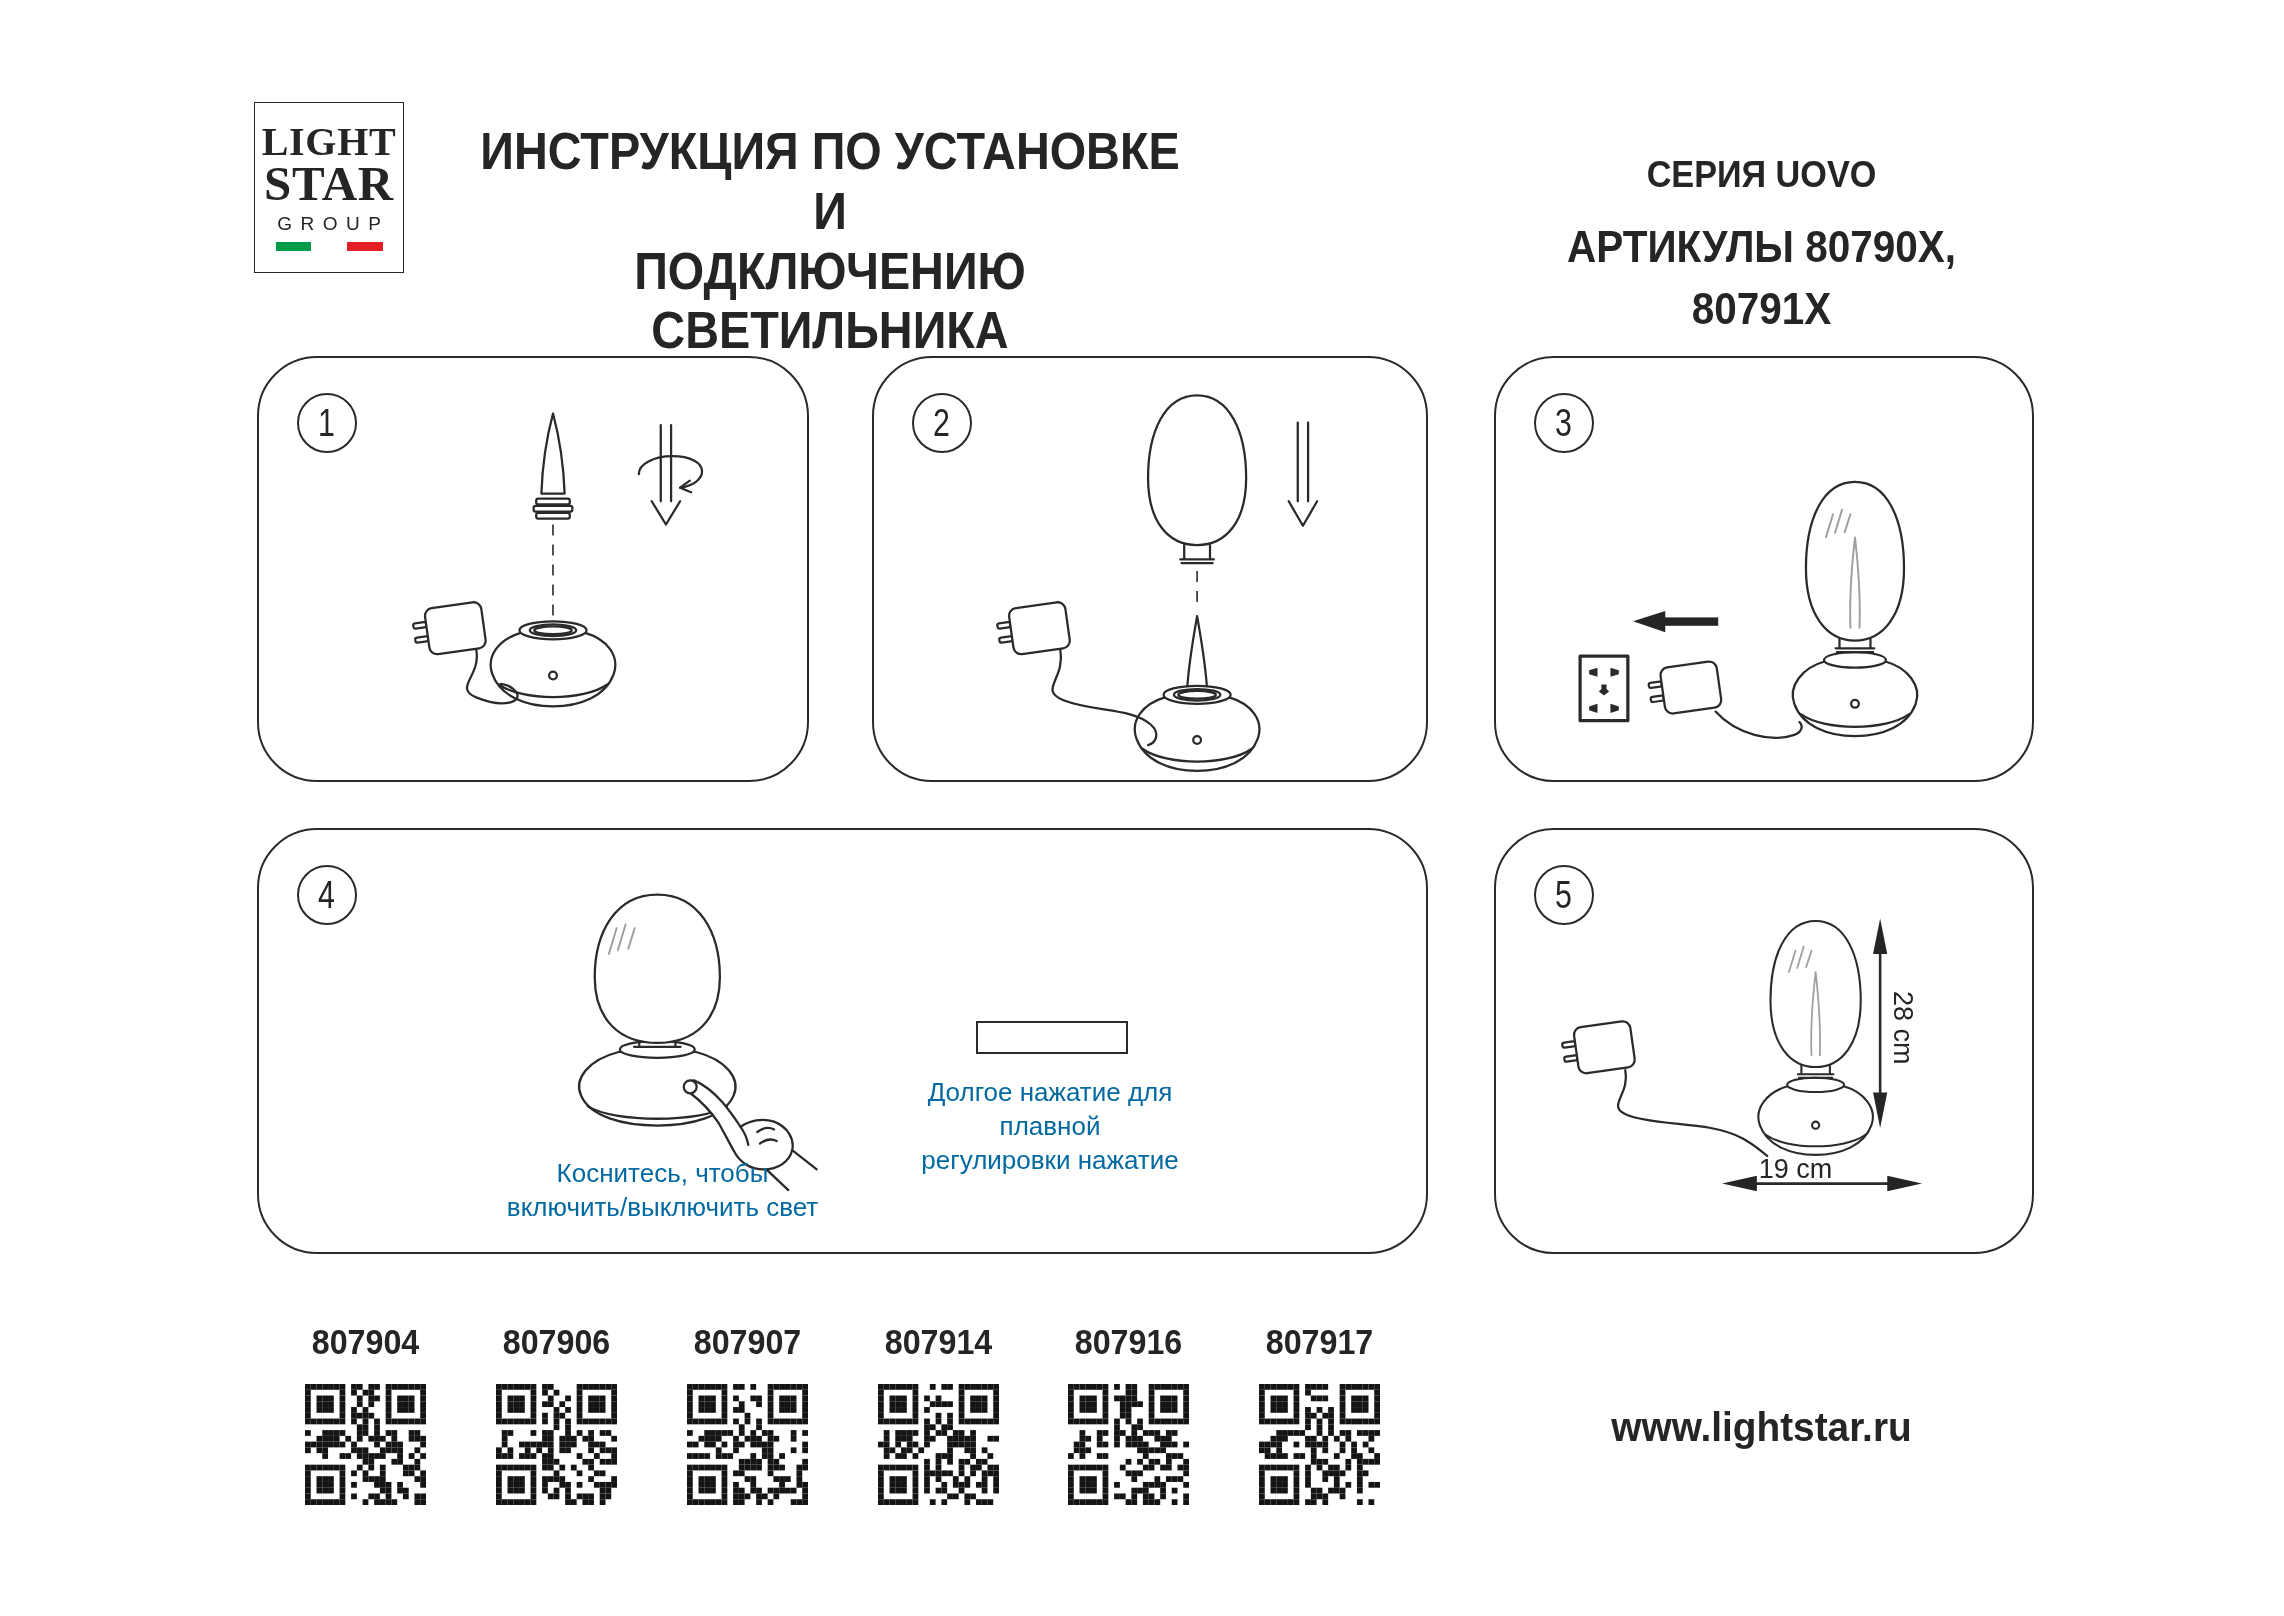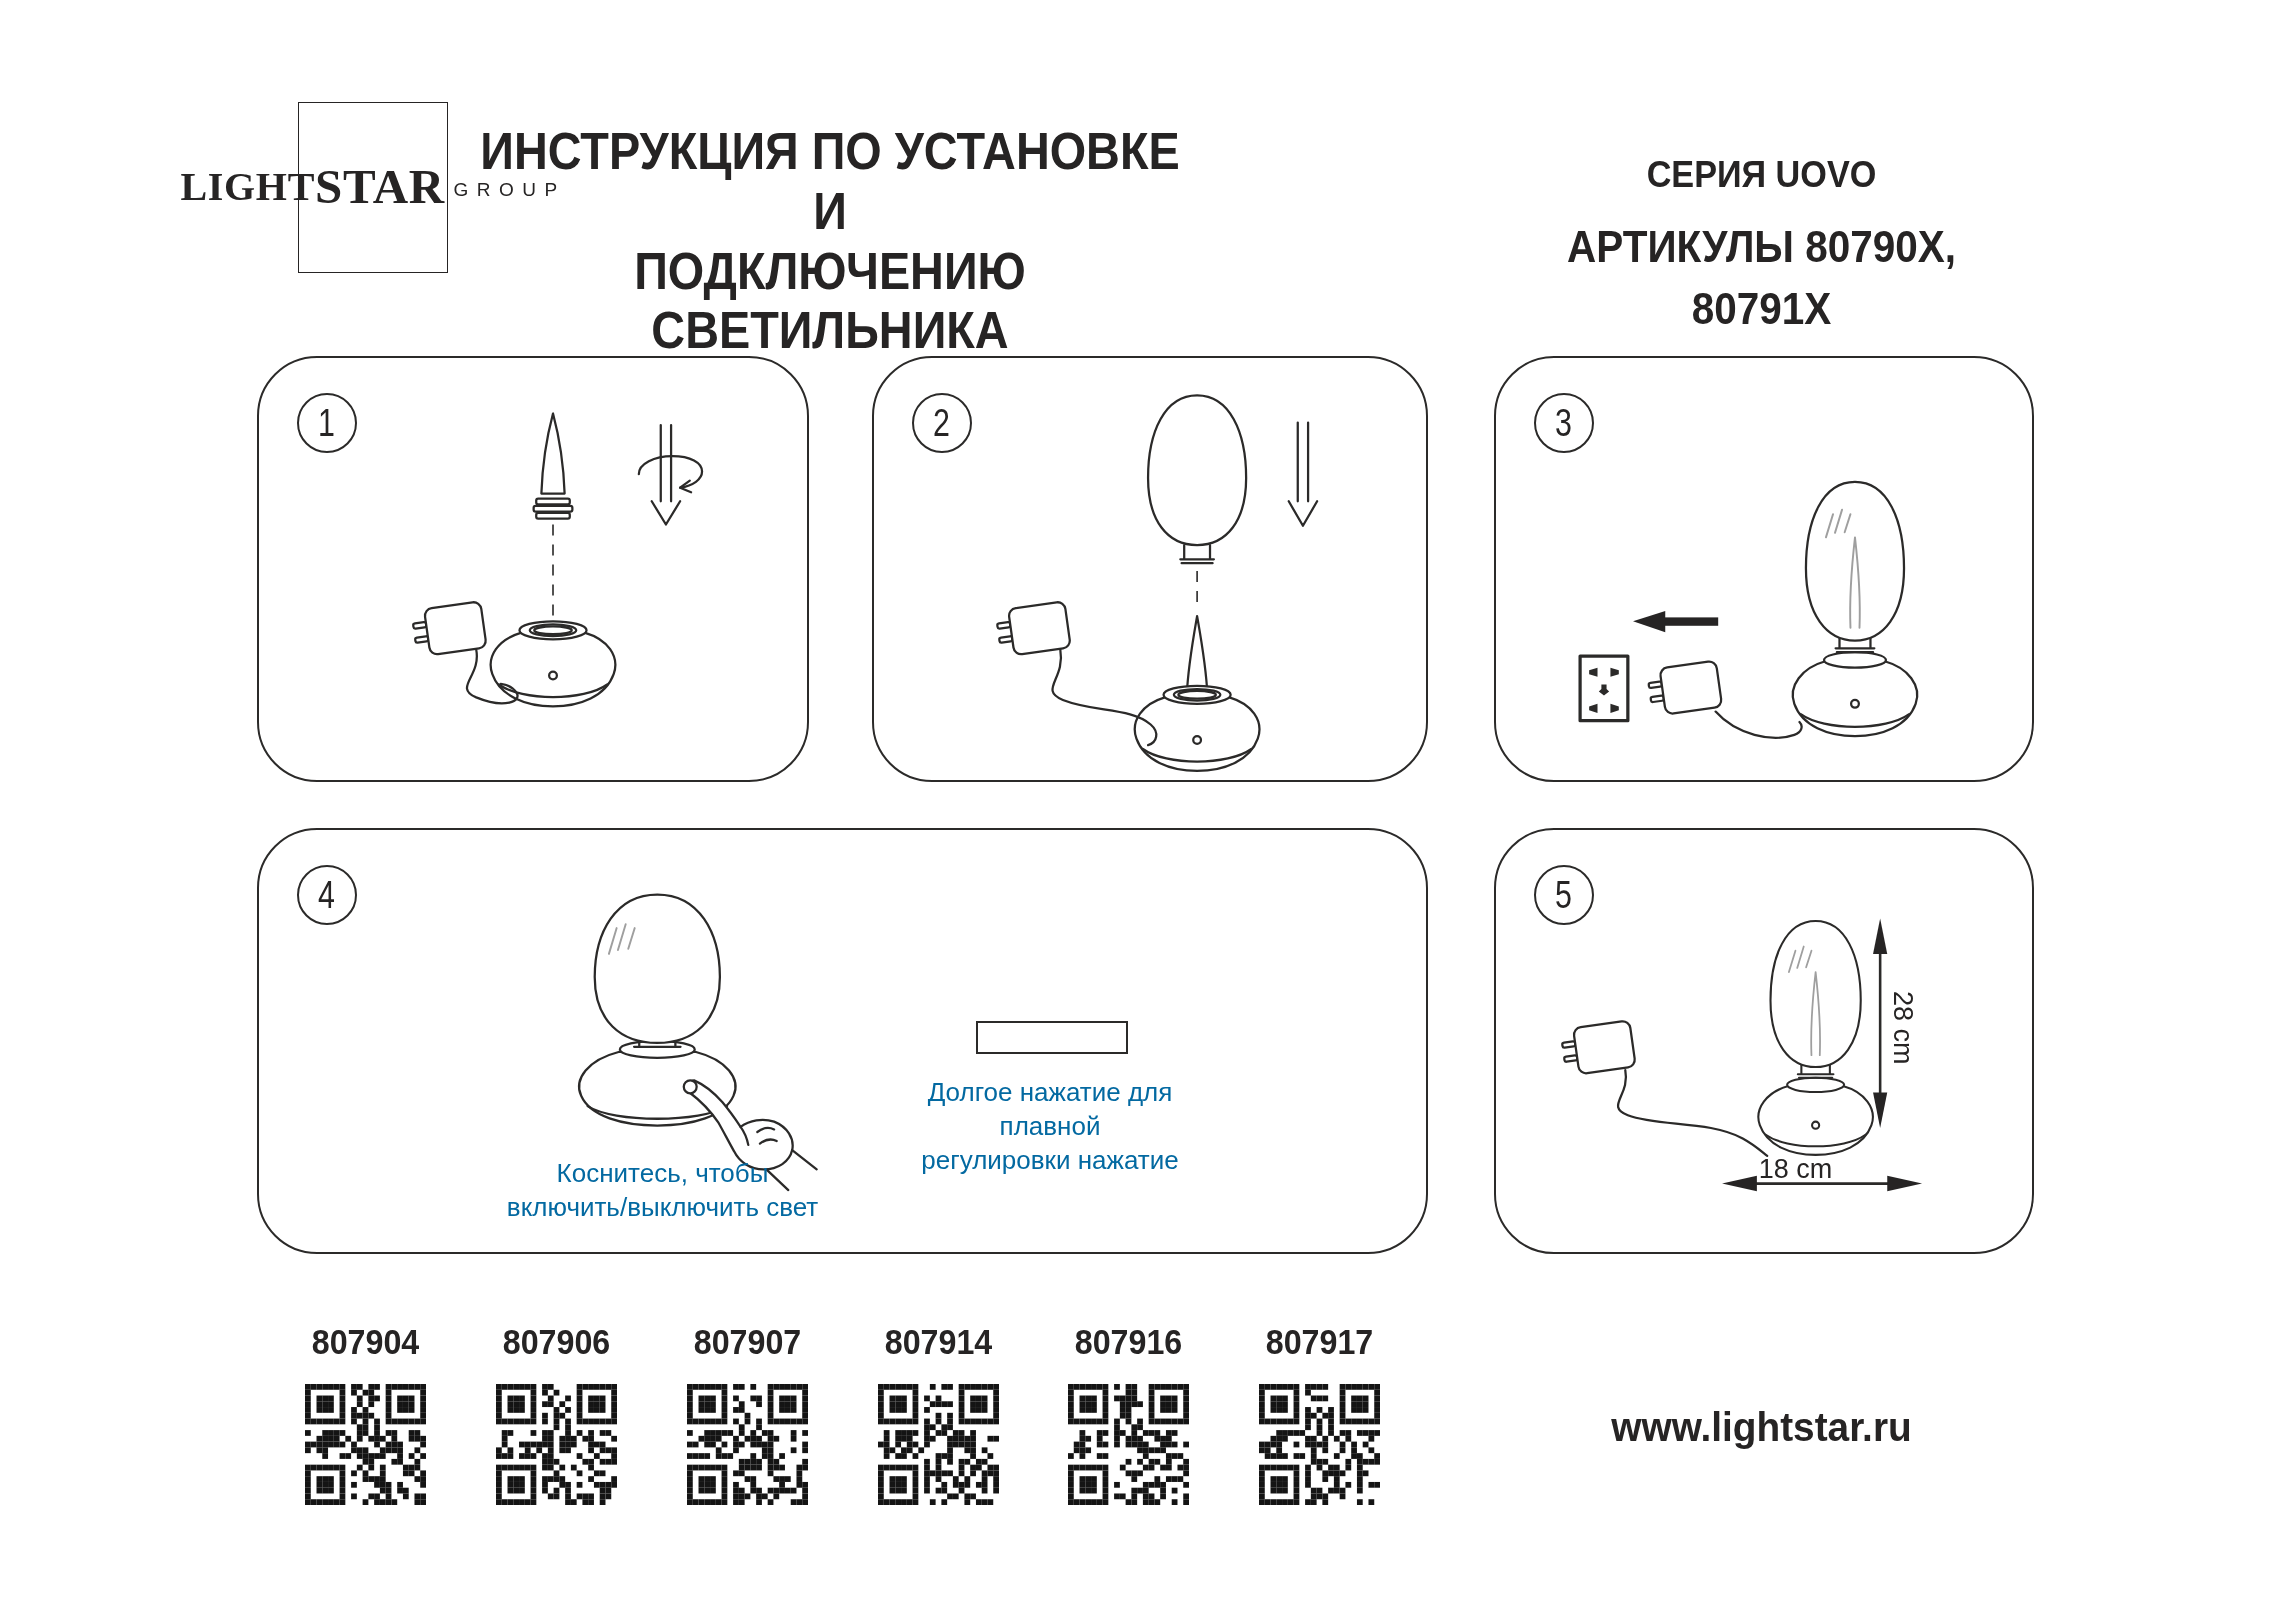--- a/index.html
+++ b/index.html
@@ -1,22 +1,22 @@
 <!DOCTYPE html>
 <html style="font-size:10.4px"><head>
 <meta charset="utf-8">
 <style>
   html,body{margin:0;padding:0;background:#fff;}
   #page{position:relative;width:2284px;height:1616px;background:#ffffff;
         font-family:"Liberation Sans",sans-serif;color:#262424;overflow:hidden;}
 
   
   .logo-box{position:absolute;left:254px;top:102px;width:150px;height:171px;
-            border:1.3px solid #262424;box-sizing:border-box;display:flex;flex-direction:row;
-            align-items:center;justify-content:center;background:#fff;margin-left:44px;}
+            border:1.3px solid #262424;box-sizing:border-box;display:flex;flex-direction:column;
+            align-items:center;justify-content:center;background:#fff;}
   .logo-light{font-family:"Liberation Serif",serif;font-weight:700;font-size:40px;line-height:.92;letter-spacing:0.7px;}
   .logo-star {font-family:"Liberation Serif",serif;font-weight:700;font-size:49px;line-height:.95;letter-spacing:0.7px;}
   .logo-group{font-size:19px;letter-spacing:8.5px;margin:5.2px 0 0 8.5px;font-weight:400;}
   .logo-flag{display:flex;width:107px;height:8.5px;margin-top:7.8px;}
   .logo-flag span{flex:1 1 33%;}
 
   .page-title{position:absolute;left:423px;top:122px;width:814px;text-align:center;
               font-size:52px;font-weight:700;line-height:1.15;letter-spacing:0;
               transform:scaleX(.9);transform-origin:50% 0;}
   .series-block{position:absolute;left:1498px;top:154px;width:527px;text-align:center;}
@@ -236,21 +236,21 @@
       <g>
         <line class="ln" x1="395" y1="548" x2="615" y2="548" style="stroke-width:4"></line>
         <polygon class="solid" points="350,548 404,536 404,560"></polygon>
         <polygon class="solid" points="660,548 606,536 606,560"></polygon>
       </g>
     </svg>
     <div class="step-circle">
         <span>5</span>
       </div>
     <div class="dim-v">28 cm</div>
-    <div class="dim-h">18 cm</div>
+    <div class="dim-h">19 cm</div>
   </div>
 
   <div id="articles-row">
     <div class="article-col" style="left: 305px;">
       <div class="article-code">807904</div>
       <svg class="qr" xmlns="http://www.w3.org/2000/svg" viewBox="0 0 186 186">
           <rect x="0.00" y="0.00" width="8.86" height="8.86"></rect>
           <rect x="8.86" y="0.00" width="8.86" height="8.86"></rect>
           <rect x="17.71" y="0.00" width="8.86" height="8.86"></rect>
           <rect x="26.57" y="0.00" width="8.86" height="8.86"></rect>

